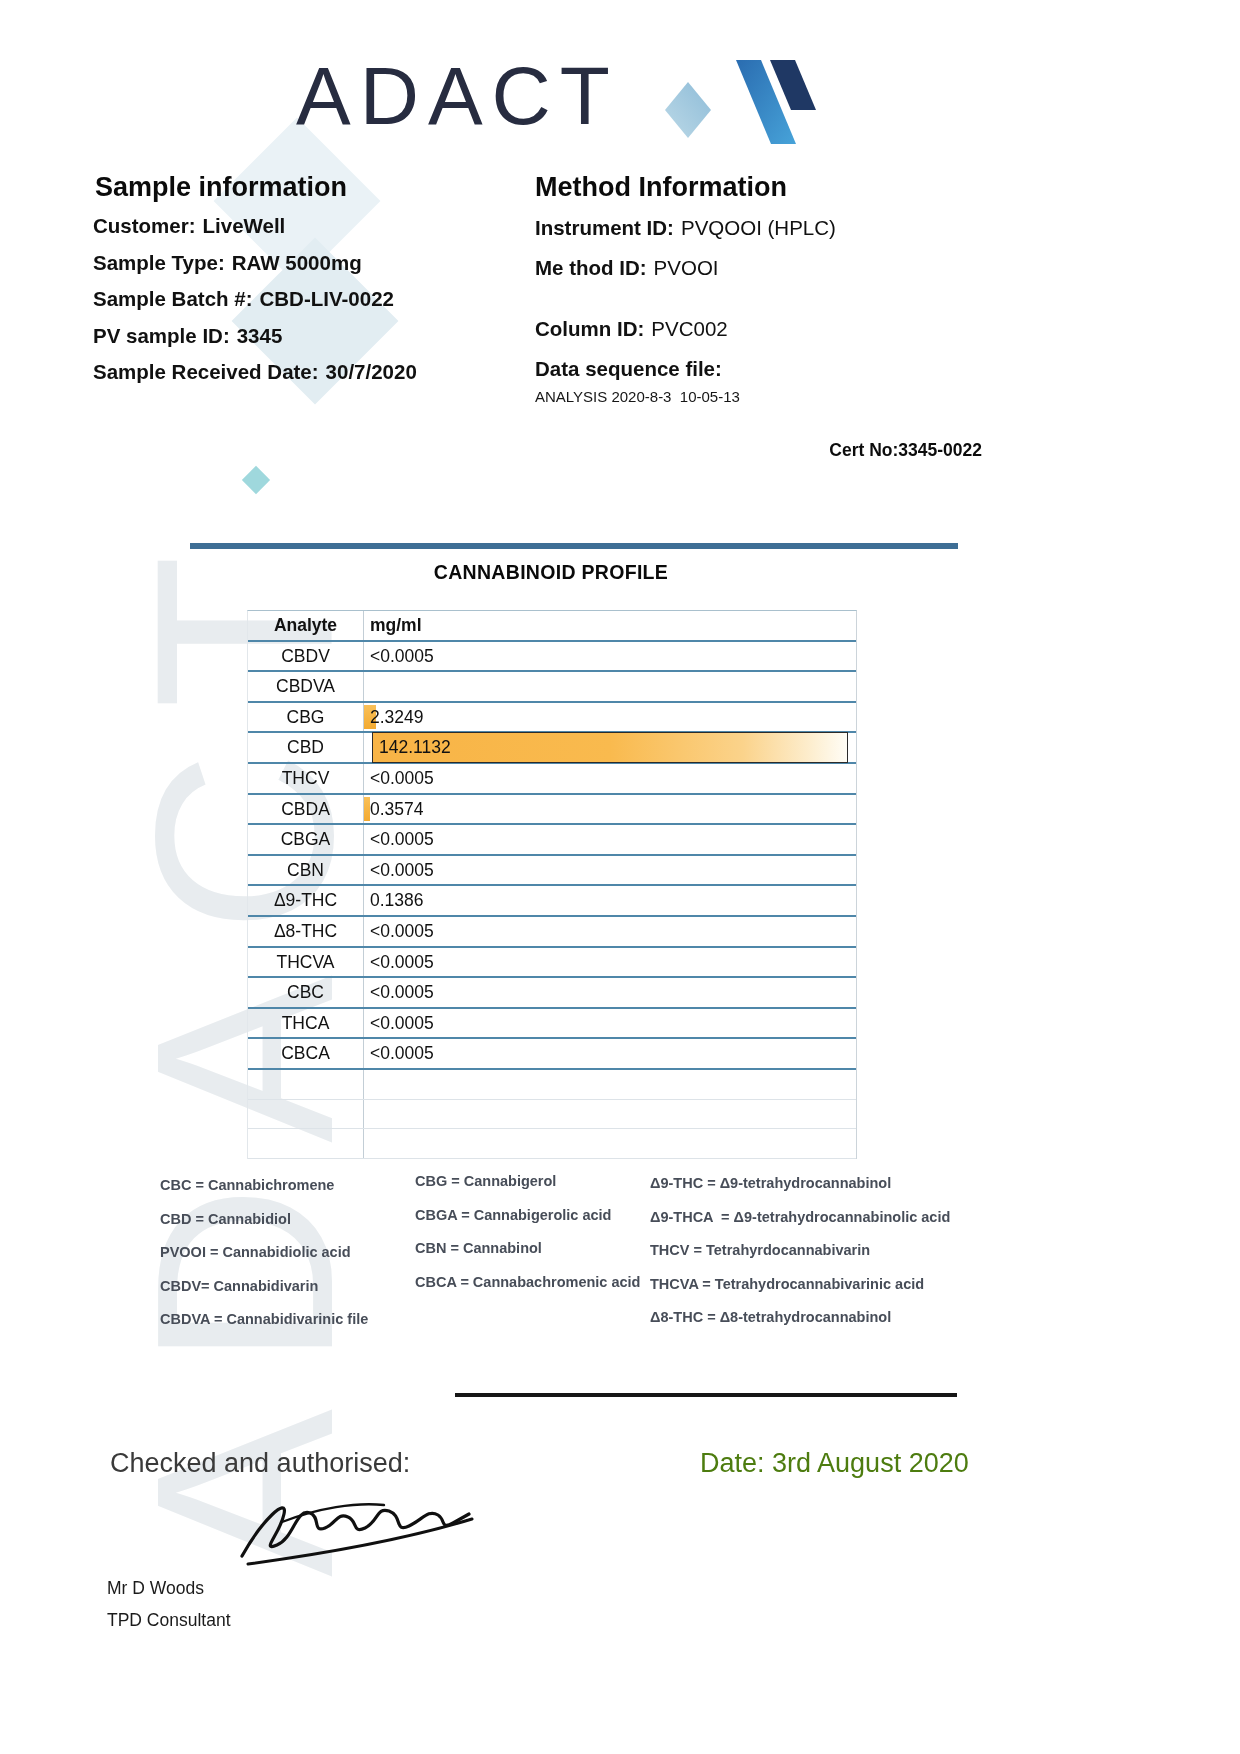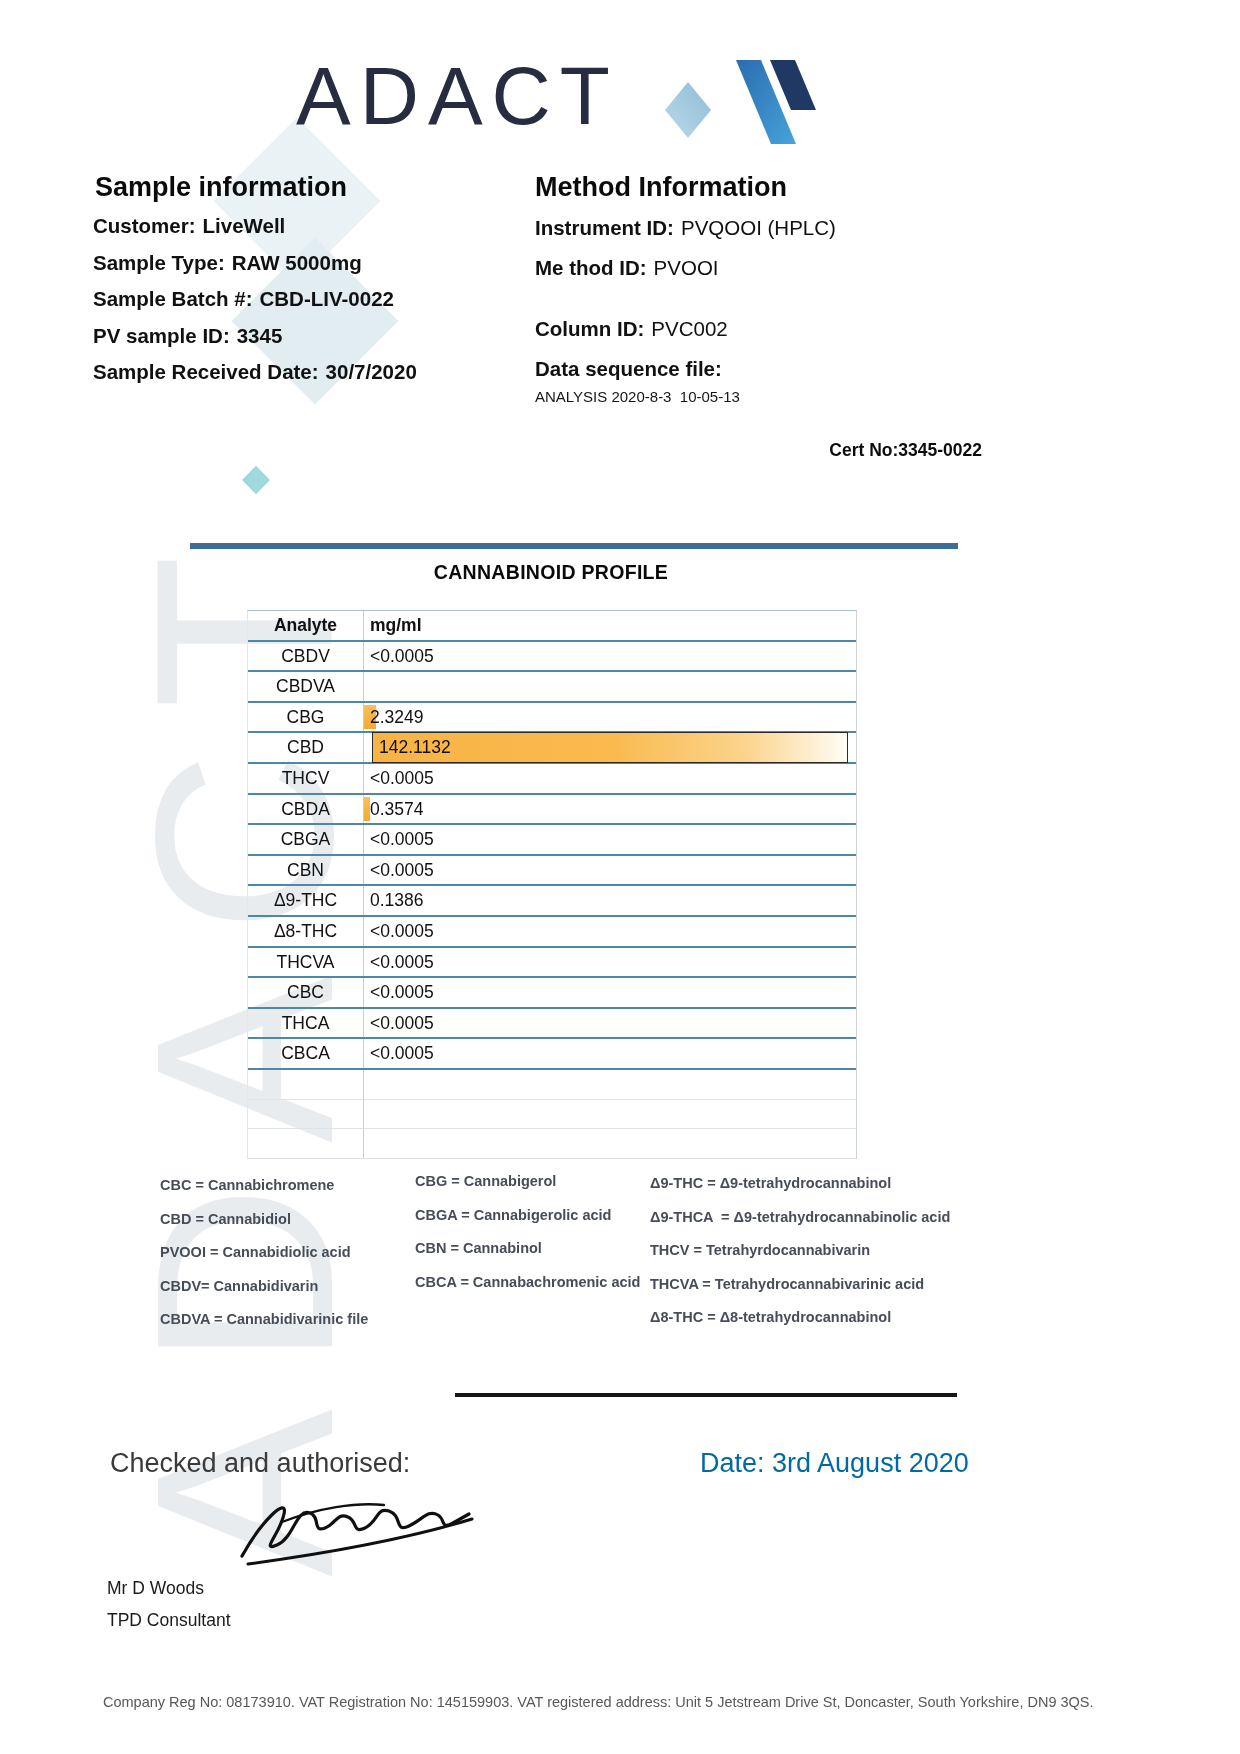--- a/index.html
+++ b/index.html
@@ -56,21 +56,21 @@
       border:1px solid #2b2b2b;margin:-1px 8px;}
   
   .legend-col{position:absolute;font-size:14.5px;font-weight:600;color:#474d58;white-space:pre-wrap;margin-left:20px;}
   .lc1{left:140px;top:1178px;width:265px;}
   .lc2{left:395px;top:1174px;width:235px;}
   .lc3{left:630px;top:1176px;width:340px;}
   .legend-item{margin-bottom:18.5px;line-height:15px;}
   
   .dark-divider{position:absolute;left:455px;top:1393px;width:502px;height:4px;background:#161616;}
   .checked{position:absolute;left:110px;top:1448px;font-size:27px;color:#3a3a3a;}
-  .date{position:absolute;left:700px;top:1448px;font-size:27px;color:#0369a1;}
+  .date{position:absolute;left:700px;top:1448px;font-size:27px;color:#4d7c0f;}
   .signature{position:absolute;left:232px;top:1492px;}
   .signer-name{position:absolute;left:107px;top:1578px;font-size:17.5px;color:#1b1b1b;}
   .signer-title{position:absolute;left:107px;top:1610px;font-size:17.5px;color:#1b1b1b;}
   .footer{position:absolute;left:103px;top:1694px;width:1110px;font-size:14.5px;color:#585858;}
 </style>
 </head>
 <body>
 
 <div class="page">
 
@@ -204,15 +204,14 @@
     <div class="checked">Checked and authorised:</div>
     <div class="date">Date: 3rd August 2020</div>
     <svg class="signature" width="250" height="92" viewBox="0 0 250 92">
       <path d="M10 64 C 30 28, 56 4, 52 22 C 48 42, 28 60, 45 53 C 62 46, 64 16, 78 21 C 89 25, 80 41, 93 36 C 104 32, 105 20, 116 25 C 126 29, 120 42, 133 36 C 147 29, 144 15, 157 19 C 171 24, 162 41, 177 34 C 190 28, 196 17, 206 23 C 214 28, 208 38, 221 31 L 237 22" fill="none" stroke="#101010" stroke-width="3.2" stroke-linecap="round"></path>
       <path d="M16 72 C 75 64, 165 50, 240 27" fill="none" stroke="#101010" stroke-width="3" stroke-linecap="round"></path>
       <path d="M50 30 C 86 16, 124 10, 152 13" fill="none" stroke="#101010" stroke-width="2.4" stroke-linecap="round"></path>
     </svg>
     <div class="signer-name">Mr D Woods</div>
     <div class="signer-title">TPD Consultant</div>
 
-    <div class="footer">Company Reg No: 08173910. VAT Registration No: 145159903. VAT registered address: Unit 5 Jetstream Drive St, Doncaster, South Yorkshire, DN9 3QS.</div>
   </div>
 </div>
 
 </body></html>

